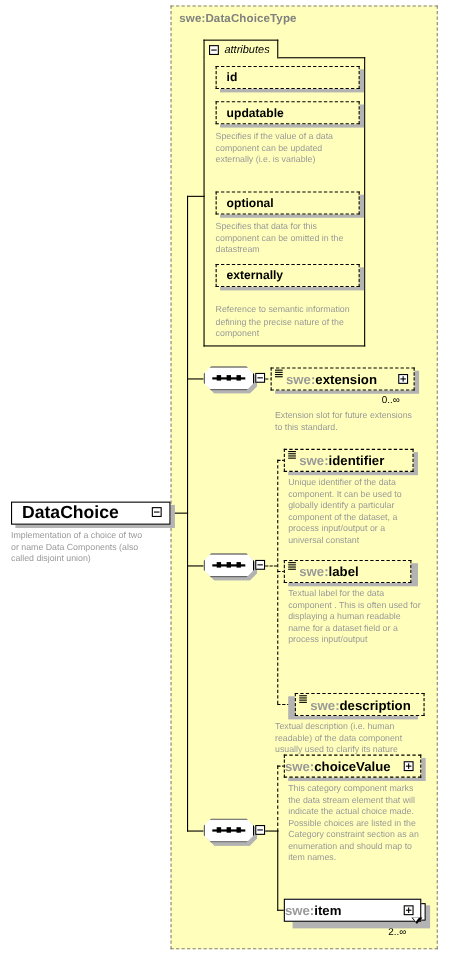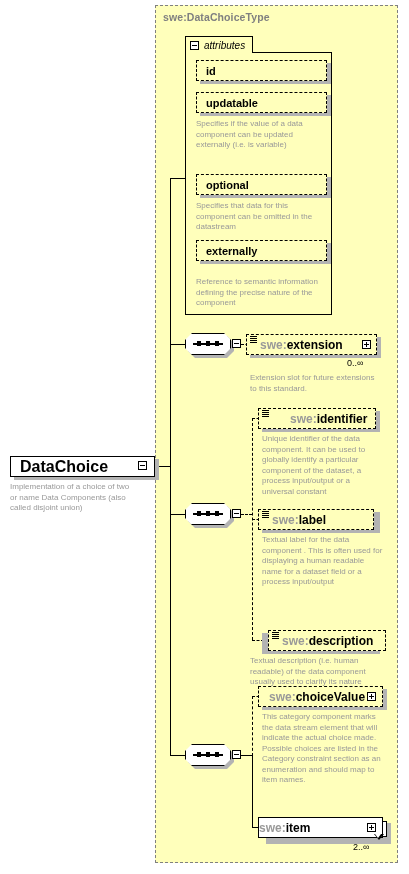--- a/index.html
+++ b/index.html
@@ -219,21 +219,21 @@
 <div class="dln h" style="left:252px;top:640px;width:12px"></div>
 
 <div class="shadow el-shadow" style="left:262px;top:411px;width:118px;height:21px"></div>
 <div class="el-box dashed" style="left:258px;top:408px;width:118px">
   <span class="seq-icon-mini">
     <i></i>
       <i></i>
       <i></i>
       <i></i>
   </span>
-  <span class="el-name" style="margin-left:31px">
+  <span class="el-name" style="margin-left:13px">
     <span class="el-ns">swe:</span><span>identifier</span>
   </span>
 </div>
 <div class="anno" style="left:262px;top:434px;width:122px">Unique identifier of the data component. It can be used to globally identify a particular component of the dataset, a process input/output or a universal constant</div>
 
 <div class="shadow el-shadow" style="left:262px;top:512px;width:118px;height:21px"></div>
 <div class="el-box dashed" style="left:258px;top:509px;width:116px">
   <span class="seq-icon-mini">
     <i></i>
       <i></i>
@@ -271,21 +271,21 @@
 <span class="minus-box abs" style="left:232px;top:750px;z-index:5"></span>
 
 <div class="ln h" style="left:241px;top:755px;width:12px"></div>
 <div class="dln v" style="left:252px;top:696px;height:60px"></div>
 <div class="dln h" style="left:252px;top:696px;width:12px"></div>
 <div class="ln v" style="left:252px;top:755px;height:73px"></div>
 <div class="ln h" style="left:252px;top:827px;width:12px"></div>
 
 <div class="shadow el-shadow" style="left:262px;top:689px;width:125px;height:21px"></div>
 <div class="el-box dashed" style="left:258px;top:686px;width:125px">
-  <span class="el-name" style="margin-left:10px">
+  <span class="el-name" style="">
     <span class="el-ns">swe:</span><span>choiceValue</span>
   </span>
   <span class="plus-box" style="position:absolute;right:6px;top:5px"></span>
 </div>
 <div class="anno" style="left:262px;top:712px;width:124px">This category component marks the data stream element that will indicate the actual choice made. Possible choices are listed in the Category constraint section as an enumeration and should map to item names.</div>
 
 <div class="shadow el-shadow" style="left:266px;top:823px;width:125px;height:21px"></div>
 <div class="stack" style="left:262px;top:821px;width:125px;height:16px;z-index:2"></div>
 <div class="el-box solid" style="left:258px;top:817px;width:125px;z-index:4">
   <span class="el-name" style="">

